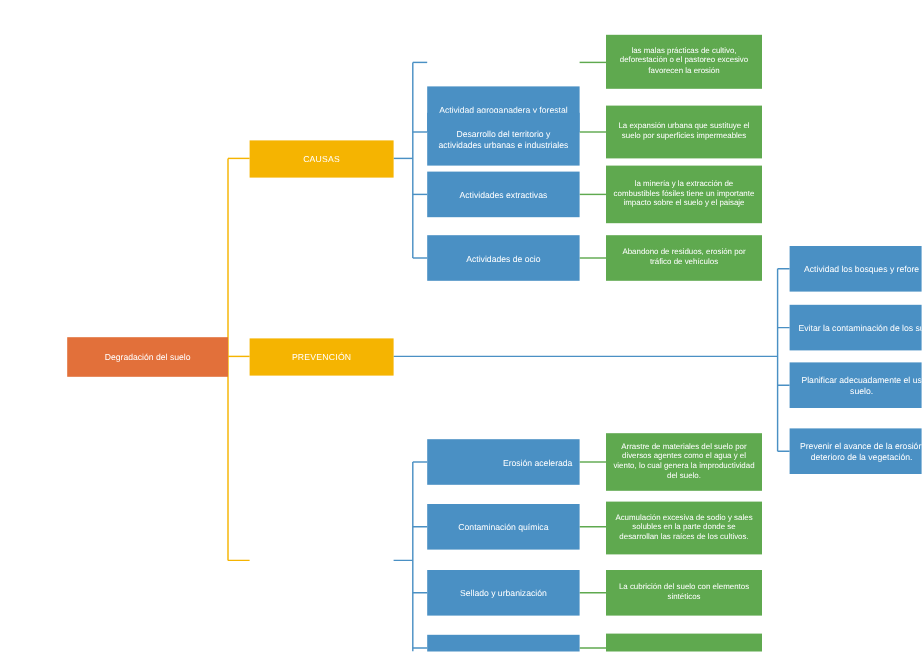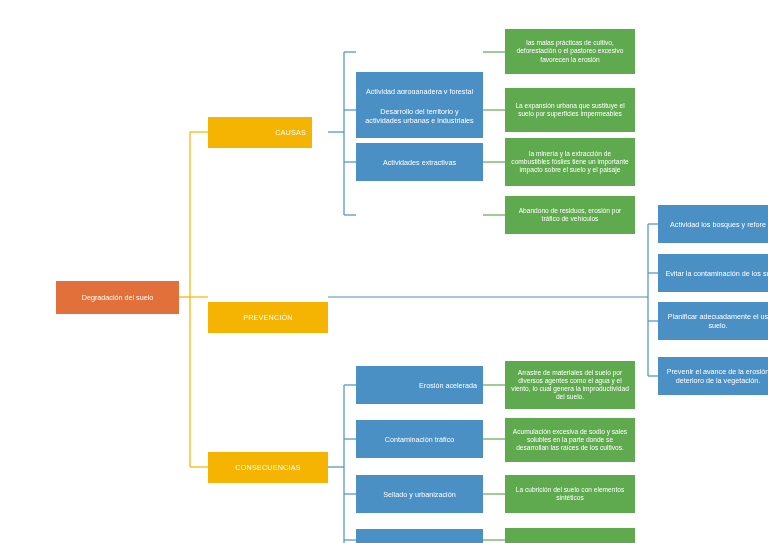--- a/index.html
+++ b/index.html
@@ -99,42 +99,42 @@
     <path d="M344 439 L356 439" stroke="#4a90c4" stroke-width="1.2" fill="none"></path>
     <path d="M344 494 L356 494" stroke="#4a90c4" stroke-width="1.2" fill="none"></path>
     <path d="M344 540 L356 540" stroke="#4a90c4" stroke-width="1.2" fill="none"></path>
 
     <path d="M483 385 L505 385" stroke="#5fa94f" stroke-width="1.2" fill="none"></path>
     <path d="M483 439 L505 439" stroke="#5fa94f" stroke-width="1.2" fill="none"></path>
     <path d="M483 494 L505 494" stroke="#5fa94f" stroke-width="1.2" fill="none"></path>
     <path d="M483 540 L505 540" stroke="#5fa94f" stroke-width="1.2" fill="none"></path>
   </svg>
 
-  <div class="node node-root" style="left:56px; top:281px; width:123px; height:33px;">
+  <div class="node node-root" style="left:56px; top:281px; width:134px; height:33px;">
     <span>Degradación del suelo</span>
   </div>
 
-  <div class="node node-cat" style="left:208px; top:117px; width:104px; height:31px;justify-content:flex-end;">
+  <div class="node node-cat" style="left:208px; top:117px; width:120px; height:31px;">
     <span>CAUSAS</span>
   </div>
-  <div class="node node-cat" style="left:208px; top:282px; width:120px; height:31px;margin-top:20px;">
+  <div class="node node-cat" style="left:208px; top:282px; width:120px; height:31px;">
     <span>PREVENCIÓN</span>
-  </div>
-  <div class="node node-cat" style="left:208px; top:452px; width:120px; height:31px;">
-    <span>CONSECUENCIAS</span>
   </div>
 
   <div class="node node-sub" style="left:356px; top:33px; width:127px; height:38px;margin-top:39px;">
     <span>Actividad agroganadera y forestal</span>
   </div>
   <div class="node node-sub" style="left:356px; top:94px; width:127px; height:44px;">
     <span>Desarrollo del territorio y actividades urbanas e industriales</span>
   </div>
   <div class="node node-sub" style="left:356px; top:143px; width:127px; height:38px;">
     <span>Actividades extractivas</span>
+  </div>
+  <div class="node node-sub" style="left:356px; top:196px; width:127px; height:38px;">
+    <span>Actividades de ocio</span>
   </div>
 
   <div class="node node-leaf" style="left:505px; top:29px; width:130px; height:45px;">
     <span>las malas prácticas de cultivo, deforestación o el pastoreo excesivo favorecen la erosión</span>
   </div>
   <div class="node node-leaf" style="left:505px; top:88px; width:130px; height:44px;">
     <span>La expansión urbana que sustituye el suelo por superficies impermeables</span>
   </div>
   <div class="node node-leaf" style="left:505px; top:138px; width:130px; height:48px;">
     <span>la minería y la extracción de combustibles fósiles tiene un importante impacto sobre el suelo y el paisaje</span>
@@ -153,21 +153,21 @@
     <span>Planificar adecuadamente el us suelo.</span>
   </div>
   <div class="node node-right" style="left:658px; top:357px; width:120px; height:38px;">
     <span>Prevenir el avance de la erosión deterioro de la vegetación.</span>
   </div>
 
   <div class="node node-sub" style="left:356px; top:366px; width:127px; height:38px;justify-content:flex-end;">
     <span>Erosión acelerada</span>
   </div>
   <div class="node node-sub" style="left:356px; top:420px; width:127px; height:38px;">
-    <span>Contaminación tráfico</span>
+    <span>Contaminación química</span>
   </div>
   <div class="node node-sub" style="left:356px; top:475px; width:127px; height:38px;">
     <span>Sellado y urbanización</span>
   </div>
   <div class="node node-sub" style="left:356px; top:529px; width:127px; height:38px;">
     <span></span>
   </div>
 
   <div class="node node-leaf" style="left:505px; top:361px; width:130px; height:48px;">
     <span>Arrastre de materiales del suelo por diversos agentes como el agua y el viento, lo cual genera la improductividad del suelo.</span>

